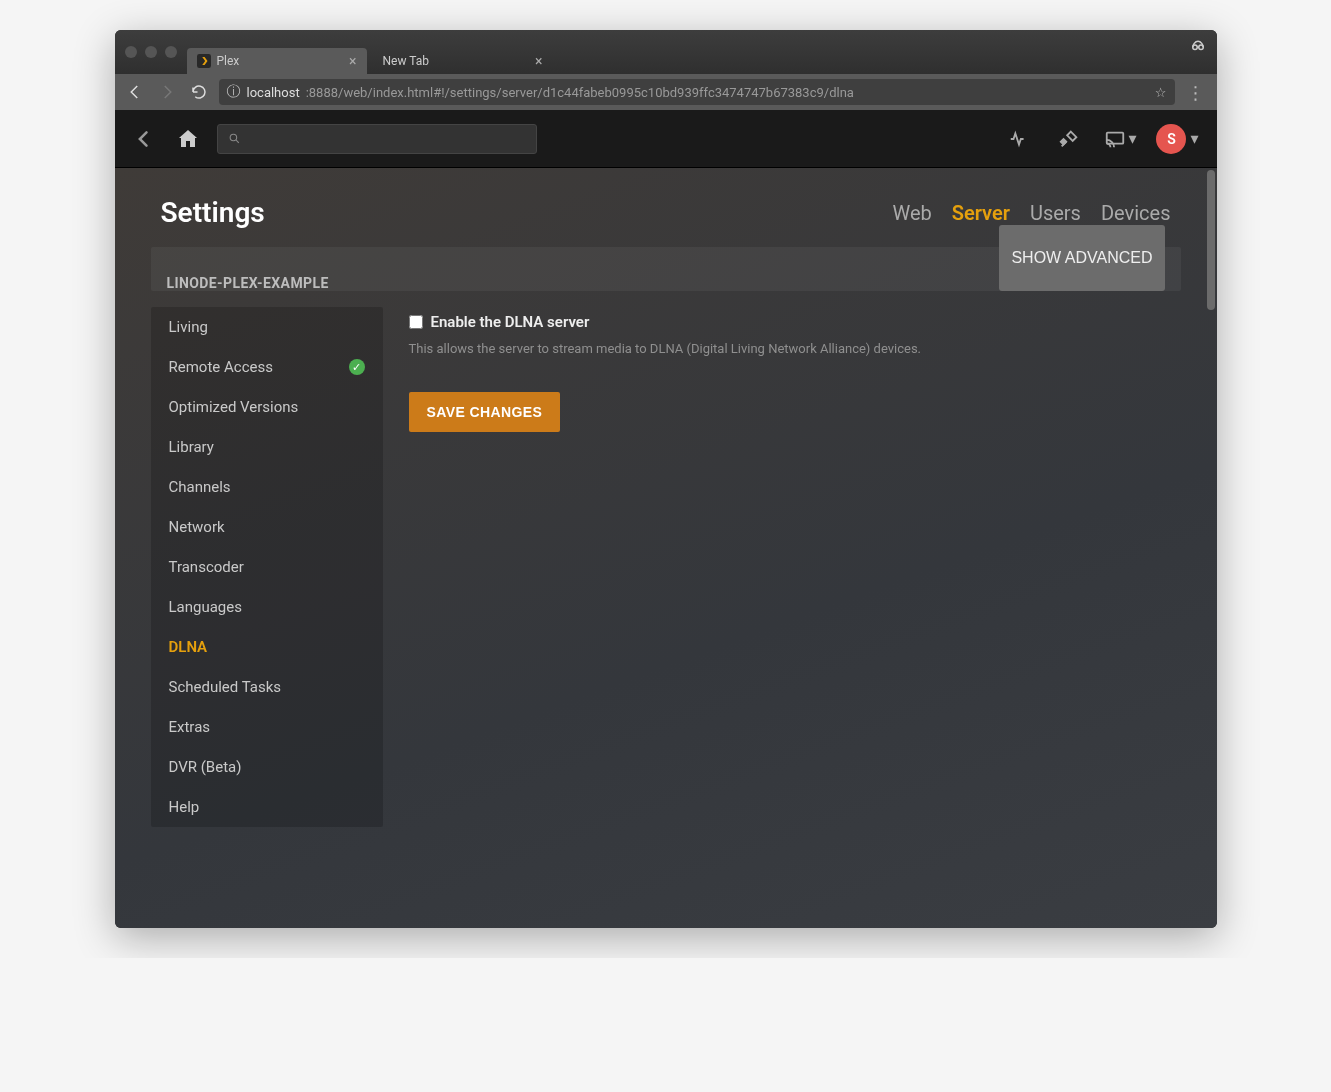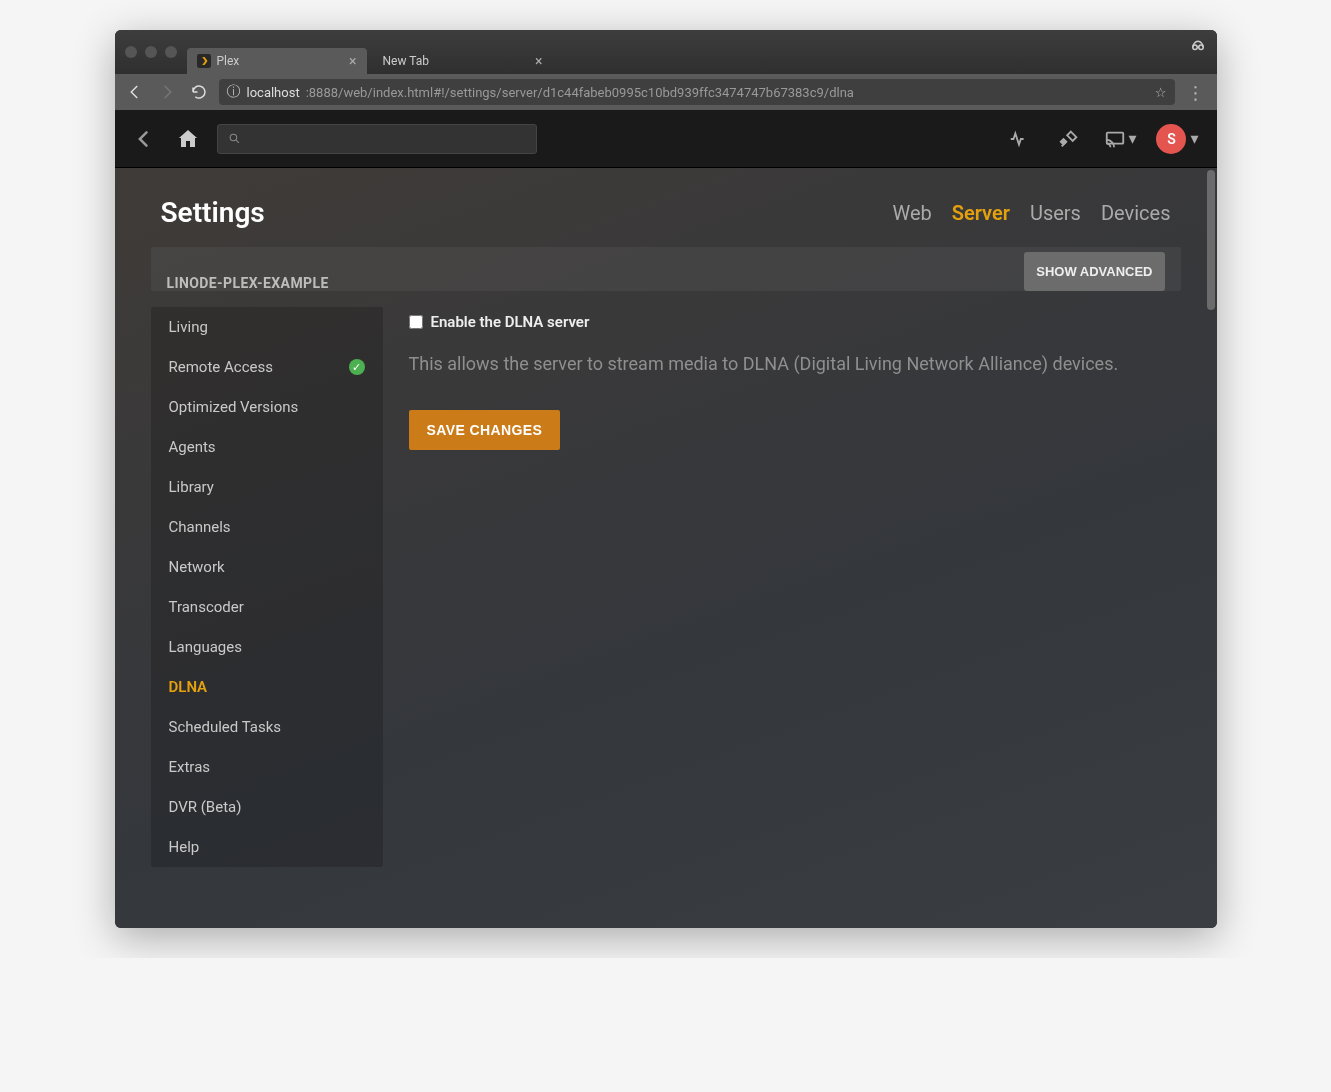--- a/index.html
+++ b/index.html
@@ -141,22 +141,22 @@
   background: rgba(255,255,255,0.05);
   height: 44px;
   display:flex; align-items:flex-end;
   padding: 0 16px;
   border-radius: 2px;
 }
 .server-name { color:#bdbdbd; font-weight:700; letter-spacing:0.4px; font-size:14px; }
 .show-advanced {
   margin-left:auto;
   background:#6c6c6c; color:#eee;
-  border:none; padding:12px 12px;
-  font-weight:700; font-size:13px;
+  border:none; padding:24px 12px;
+  font-weight:400; font-size:16px;
   border-radius:3px; cursor:pointer;
 }
 
 .content-row {
   display:flex;
   margin: 16px 36px 0 36px;
   gap: 26px;
 }
 .sidebar {
   width: 232px;
@@ -174,21 +174,21 @@
 .side-item.active { color:#e5a00d; font-weight:600; }
 .side-check {
   width:16px;height:16px;background:#4caf50;border-radius:50%;
   margin-left:auto; display:flex;align-items:center;justify-content:center;
   color:#fff;font-size:11px;
 }
 
 .main-pane { flex:1; padding-top:6px; }
 .checkbox-row { display:flex; align-items:center; gap:8px; color:#eee; font-size:15px; font-weight:600;}
 .checkbox-row input { width:14px; height:14px; }
-.desc-text { color:#8f8f8f; font-size:18px; margin-top:22px; }
+.desc-text { color:#8f8f8f; font-size:13px; margin-top:10px; }
 .save-btn {
   margin-top: 36px;
   background:#CC7B19; color:#fff;
   border:none; padding:12px 18px;
   font-weight:800; font-size:14px;
   letter-spacing:0.4px;
   cursor:pointer;
   border-radius:2px;
 }
 svg{display:block;}
@@ -326,23 +326,20 @@
             <span>Living</span>
           </div>
           <div class="side-item">
             <span>Remote Access</span>
             <span class="side-check">✓</span>
           </div>
           <div class="side-item">
             <span>Optimized Versions</span>
           </div>
           <div class="side-item">
-            <span>Agents</span>
-          </div>
-          <div class="side-item">
             <span>Library</span>
           </div>
           <div class="side-item">
             <span>Channels</span>
           </div>
           <div class="side-item">
             <span>Network</span>
           </div>
           <div class="side-item">
             <span>Transcoder</span>

